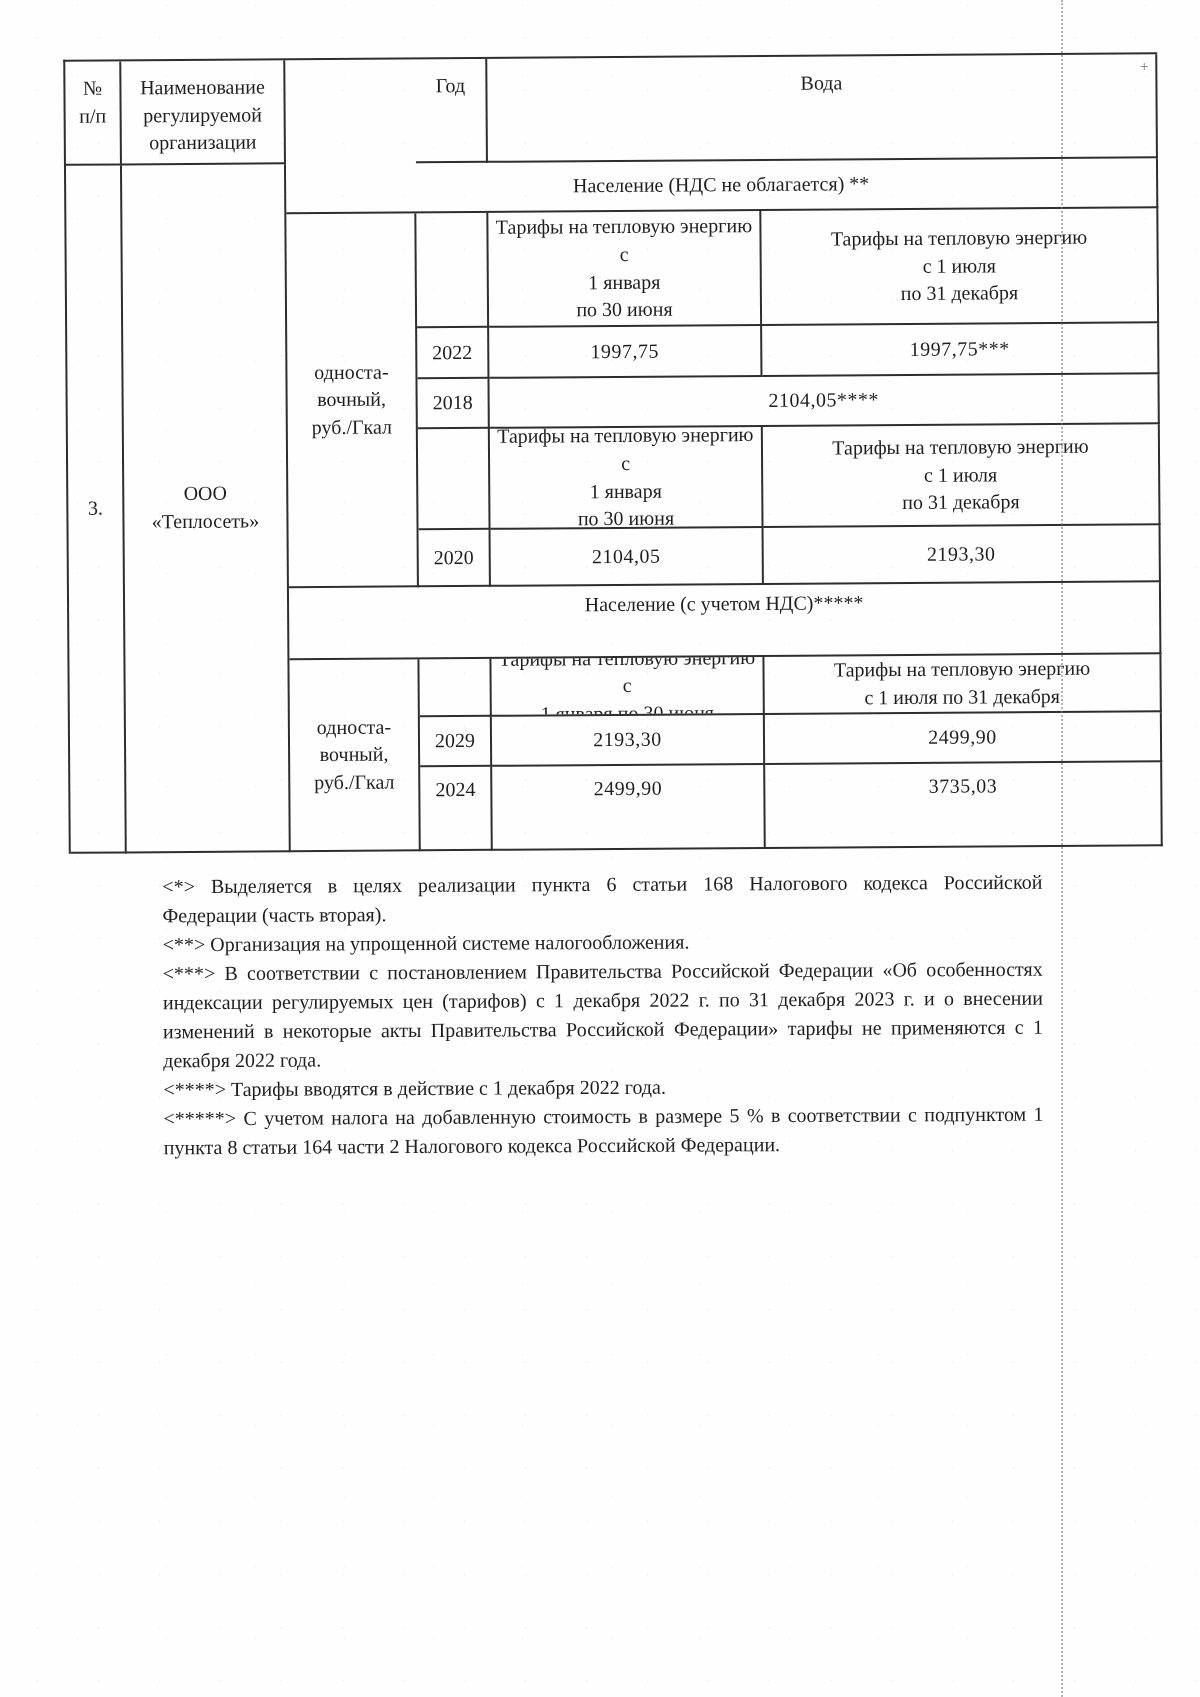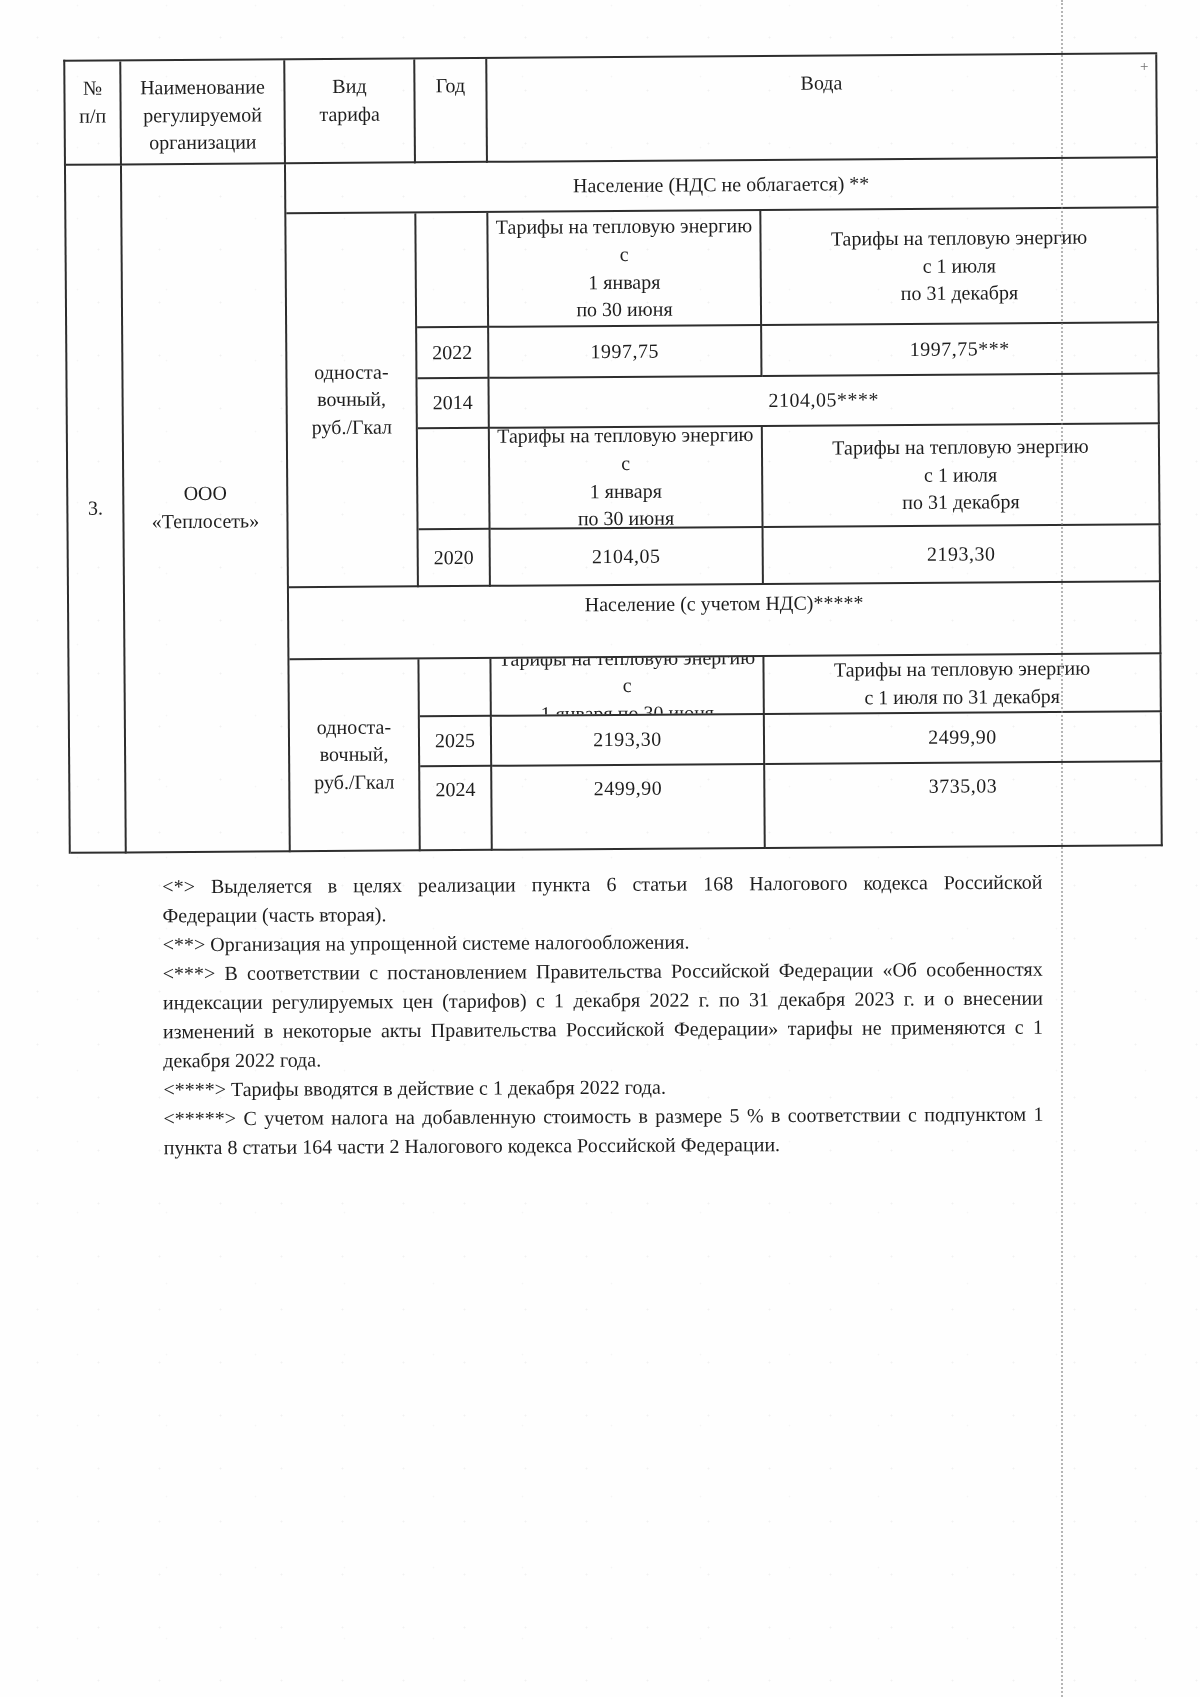--- a/index.html
+++ b/index.html
@@ -91,22 +91,20 @@
   <div class="fold-line"></div>
   <div class="plus-mark">+</div>
 
   <div class="tariff-table">
 
     <div class="cell th" style="grid-area:1/1">№
 п/п</div>
     <div class="cell th" style="grid-area:1/2">Наименование
 регулируемой
 организации</div>
-    <div class="cell th" style="grid-area:1/3">Вид
-тарифа</div>
     <div class="cell th" style="grid-area:1/4">Год</div>
     <div class="cell th" style="grid-area:1/5/2/7">Вода</div>
 
     <div class="cell" style="grid-area:2/1/12/2">3.</div>
     <div class="cell" style="grid-area:2/2/12/3">ООО
 «Теплосеть»</div>
 
     <div class="cell" style="grid-area:2/3/3/7">Население (НДС не облагается) **</div>
     <div class="cell" style="grid-area:3/3/8/4">односта-
 вочный,
@@ -117,21 +115,21 @@
 1 января
 по 30 июня</div>
     <div class="cell" style="grid-area:3/6/4/7">Тарифы на тепловую энергию
 с 1 июля
 по 31 декабря</div>
 
     <div class="cell" style="grid-area:4/4">2022</div>
     <div class="cell val" style="grid-area:4/5">1997,75</div>
     <div class="cell val" style="grid-area:4/6/5/7">1997,75***</div>
 
-    <div class="cell" style="grid-area:5/4">2014</div>
+    <div class="cell" style="grid-area:5/4">2018</div>
     <div class="cell val" style="grid-area:5/5/6/7">2104,05****</div>
 
     <div class="cell" style="grid-area:6/4"></div>
     <div class="cell" style="grid-area:6/5">Тарифы на тепловую энергию с
 1 января
 по 30 июня</div>
     <div class="cell" style="grid-area:6/6/7/7">Тарифы на тепловую энергию
 с 1 июля
 по 31 декабря</div>
 
@@ -143,21 +141,21 @@
     <div class="cell" style="grid-area:9/3/12/4">односта-
 вочный,
 руб./Гкал</div>
 
     <div class="cell" style="grid-area:9/4"></div>
     <div class="cell" style="grid-area:9/5">Тарифы на тепловую энергию с
 1 января по 30 июня</div>
     <div class="cell" style="grid-area:9/6/10/7">Тарифы на тепловую энергию
 с 1 июля по 31 декабря</div>
 
-    <div class="cell" style="grid-area:10/4">2025</div>
+    <div class="cell" style="grid-area:10/4">2029</div>
     <div class="cell val" style="grid-area:10/5">2193,30</div>
     <div class="cell val" style="grid-area:10/6/11/7">2499,90</div>
 
     <div class="cell top-num" style="grid-area:11/4">2024</div>
     <div class="cell val top-num" style="grid-area:11/5">2499,90</div>
     <div class="cell val top-num" style="grid-area:11/6/12/7">3735,03</div>
 
   </div>
 
   <div class="footnotes">

